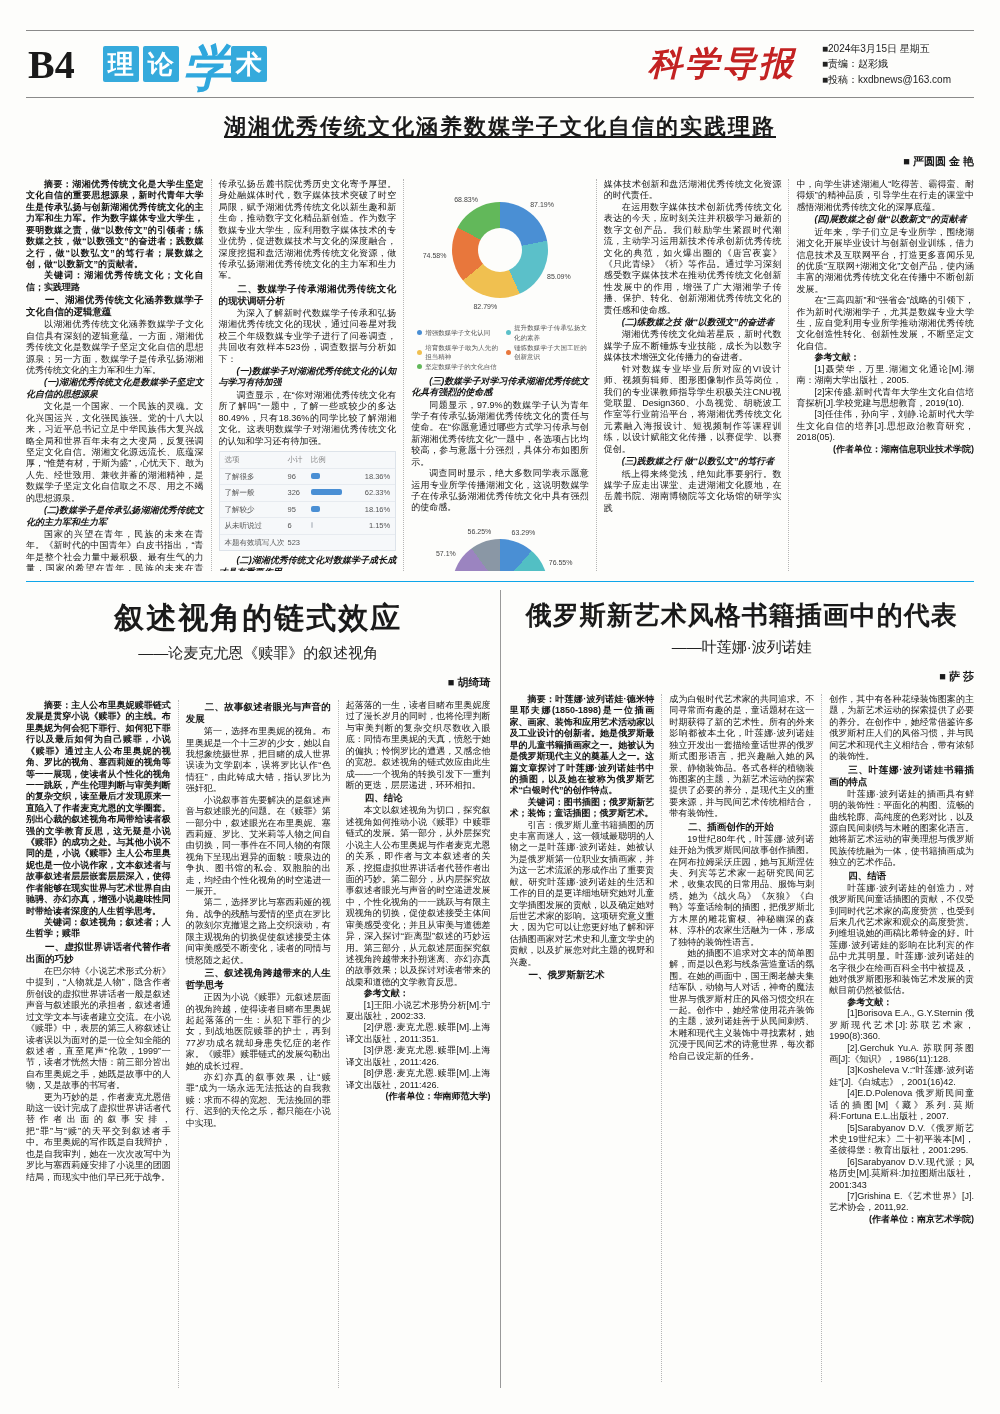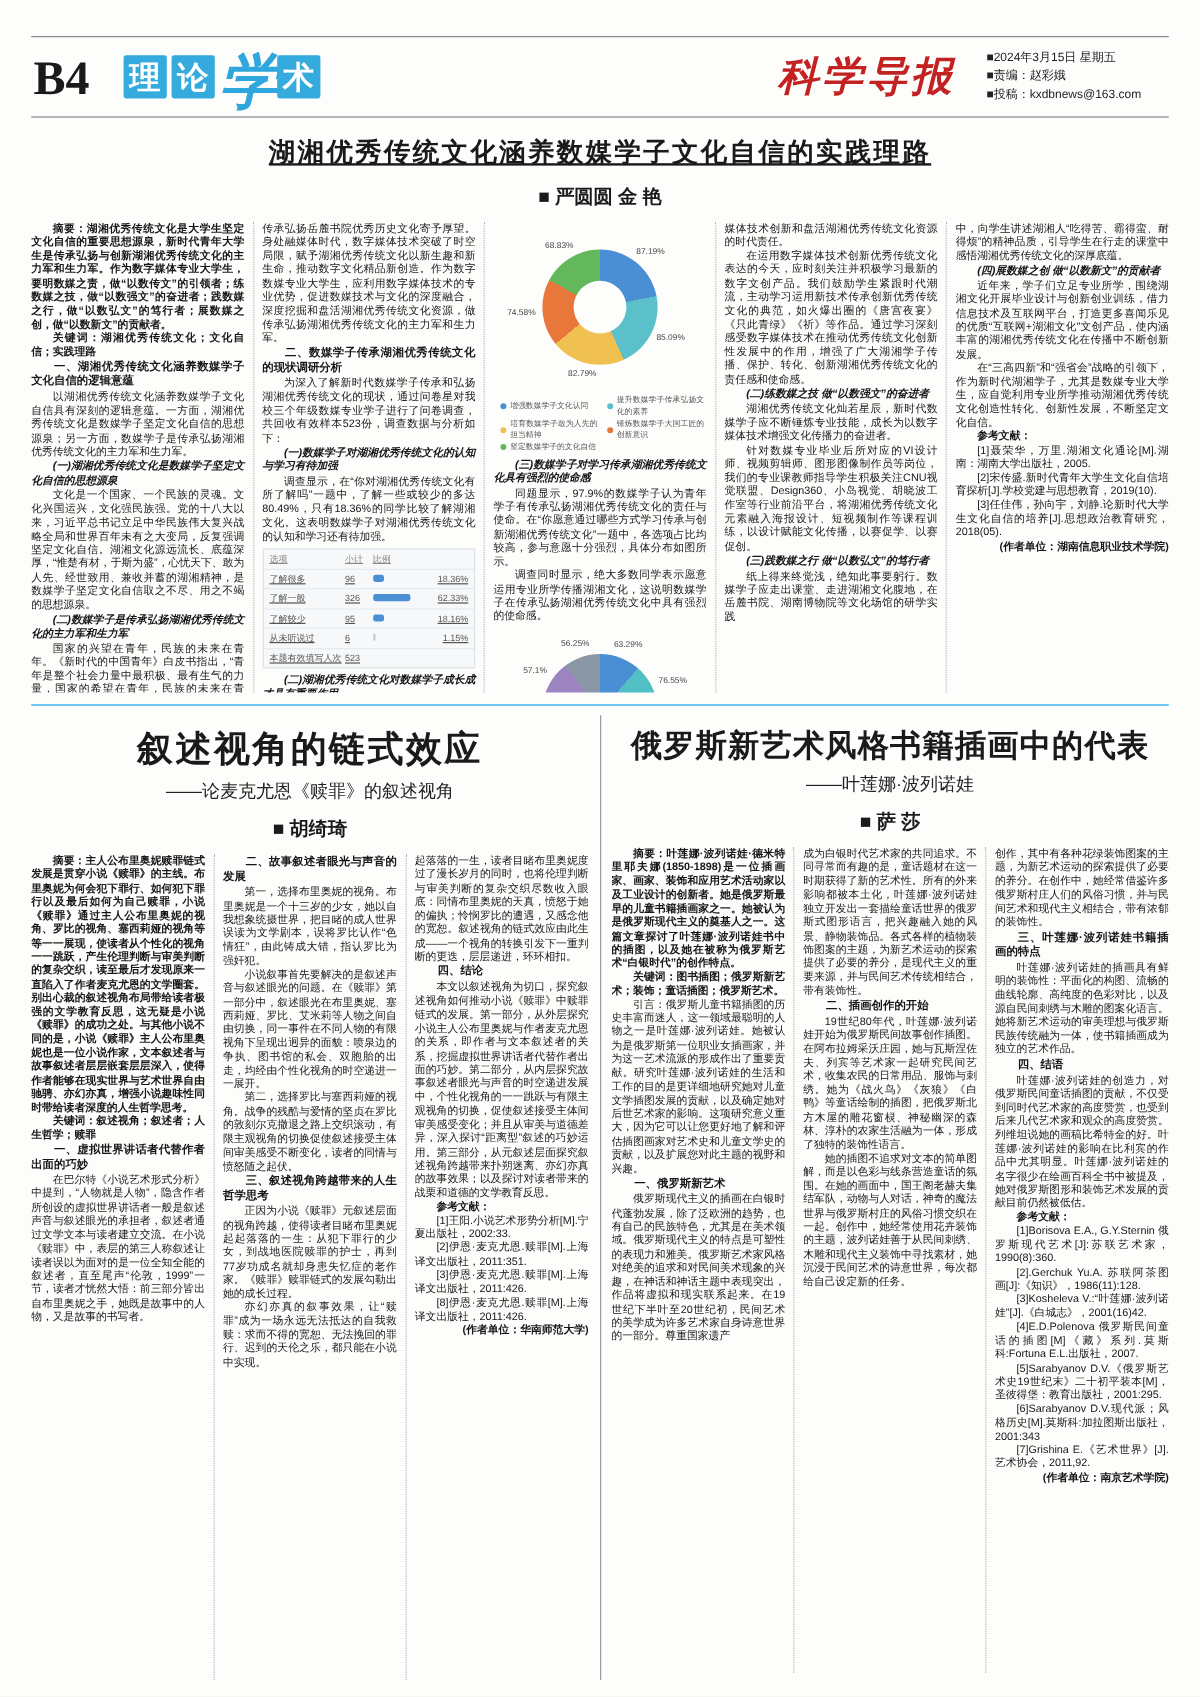--- a/index.html
+++ b/index.html
@@ -12,21 +12,21 @@
   .tiles{display:flex;align-items:flex-end;}
   .tile{display:inline-block;width:36px;height:36px;background:#35aadc;color:#fff;font-weight:900;
         font-size:26px;line-height:36px;text-align:center;margin-right:4px;border-radius:2px;}
   .tile.xue{background:transparent;color:#2fa7dd;font-family:"Liberation Serif",serif;
         font-size:50px;line-height:44px;width:44px;font-style:italic;font-weight:900;}
   .masthead{margin-left:auto;font-family:"Liberation Serif","DejaVu Serif",serif;color:#c32222;
         font-size:34px;font-weight:900;font-style:italic;letter-spacing:3px;padding-right:26px;}
   .meta{font-size:10px;line-height:1.55;color:#222;width:150px;}
   
   .top-title{font-size:22px;font-weight:900;text-align:center;letter-spacing:2px;margin:14px 0 4px;text-decoration:underline;}
-  .byline{text-align:center;font-size:16px;font-weight:700;margin:12px 0 10px;}
+  .byline{text-align:right;font-size:11px;font-weight:700;margin:12px 0 10px;}
   .cols{display:flex;}
   .col{flex:1;padding:0 7px;border-left:1px dotted #b5b5b5;overflow:hidden;
        font-size:9px;line-height:1.27;text-align:justify;color:#161616;}
   .col:first-child{border-left:none;padding-left:0;}
   .col:last-child{padding-right:0;}
   .top-cols .col{height:392px;}
   .para{text-indent:2em;margin:0;}
   .abs{font-weight:600;}
   .sec-h{font-weight:800;text-indent:2em;margin:1px 0;font-size:9.5px;}
   .sub-h{font-weight:800;font-style:italic;text-indent:2em;margin:1px 0;}
@@ -39,21 +39,21 @@
   .pie{position:absolute;left:50%;top:50%;width:96px;height:96px;transform:translate(-50%,-50%);border-radius:50%;}
   .hole{position:absolute;left:50%;top:50%;width:44px;height:44px;transform:translate(-50%,-50%);
         background:#fdfdfb;border-radius:50%;}
   .plabel{position:absolute;transform:translate(-50%,-50%);font-size:7px;color:#444;white-space:nowrap;}
   .legend{display:flex;flex-wrap:wrap;margin:0 0 4px;}
   .legend .li{width:50%;box-sizing:border-box;font-size:6.5px;color:#555;display:flex;align-items:center;
         line-height:1.5;padding-right:2px;}
   .legend .dot{width:5px;height:5px;border-radius:50%;margin:0 3px 0 6px;flex:none;}
   
   .stable{background:#f6f8fa;border:1px solid #dde3ea;font-size:7.5px;color:#555;margin:4px 0;}
-  .trow{display:flex;border-top:1px solid #e7ebf0;padding:3px 5px;align-items:center;text-decoration:underline;}
+  .trow{display:flex;border-top:1px solid #e7ebf0;padding:3px 5px;align-items:center;}
   .trow:first-child{border-top:none;color:#888;}
   .tc1{width:38%;}.tc2{width:14%;}.tc3{flex:1;display:flex;align-items:center;}
   .bar{display:inline-block;height:6px;border-radius:2px;margin-right:4px;}
   .btrack{flex:1;max-width:62px;margin-right:4px;}
   
   .bottom{display:flex;border-top:1px solid #0ea5e9;margin-top:10px;padding-top:8px;}
   .half{flex:1;min-width:0;}
   .half.left{padding-right:9px;}
   .half.right{padding-left:9px;}
   .vdiv{width:1px;background:#999;}
@@ -228,20 +228,21 @@
     <div class="half left">
       <div class="b-title">叙述视角的链式效应</div>
       <div class="b-sub">——论麦克尤恩《赎罪》的叙述视角</div>
       <div class="byline">■ 胡绮琦</div>
       <div class="cols b-cols">
         <div class="col">
             <div class="para abs">摘要：主人公布里奥妮赎罪链式发展是贯穿小说《赎罪》的主线。布里奥妮为何会犯下罪行、如何犯下罪行以及最后如何为自己赎罪，小说《赎罪》通过主人公布里奥妮的视角、罗比的视角、塞西莉娅的视角等等一一展现，使读者从个性化的视角一一跳跃，产生伦理判断与审美判断的复杂交织，读至最后才发现原来一直陷入了作者麦克尤恩的文学圈套。别出心裁的叙述视角布局带给读者极强的文学教育反思，这无疑是小说《赎罪》的成功之处。与其他小说不同的是，小说《赎罪》主人公布里奥妮也是一位小说作家，文本叙述者与故事叙述者层层嵌套层层深入，使得作者能够在现实世界与艺术世界自由驰骋、亦幻亦真，增强小说趣味性同时带给读者深度的人生哲学思考。</div>
             <div class="para abs">关键词：叙述视角；叙述者；人生哲学；赎罪</div>
             <div class="sec-h">一、虚拟世界讲话者代替作者出面的巧妙</div>
             <div class="para">在巴尔特《小说艺术形式分析》中提到，“人物就是人物”，隐含作者所创设的虚拟世界讲话者一般是叙述声音与叙述眼光的承担者，叙述者通过文学文本与读者建立交流。在小说《赎罪》中，表层的第三人称叙述让读者误以为面对的是一位全知全能的叙述者，直至尾声“伦敦，1999”一节，读者才恍然大悟：前三部分皆出自布里奥妮之手，她既是故事中的人物，又是故事的书写者。</div>
+            <div class="para">更为巧妙的是，作者麦克尤恩借助这一设计完成了虚拟世界讲话者代替作者出面的叙事安排，把“罪”与“赎”的天平交到叙述者手中。布里奥妮的写作既是自我辩护，也是自我审判，她在一次次改写中为罗比与塞西莉娅安排了小说里的团圆结局，而现实中他们早已死于战争。</div>
           </div>
         <div class="col">
             <div class="sec-h">二、故事叙述者眼光与声音的发展</div>
             <div class="para">第一，选择布里奥妮的视角。布里奥妮是一个十三岁的少女，她以自我想象统摄世界，把目睹的成人世界误读为文学剧本，误将罗比认作“色情狂”，由此铸成大错，指认罗比为强奸犯。</div>
             <div class="para">小说叙事首先要解决的是叙述声音与叙述眼光的问题。在《赎罪》第一部分中，叙述眼光在布里奥妮、塞西莉娅、罗比、艾米莉等人物之间自由切换，同一事件在不同人物的有限视角下呈现出迥异的面貌：喷泉边的争执、图书馆的私会、双胞胎的出走，均经由个性化视角的时空递进一一展开。</div>
             <div class="para">第二，选择罗比与塞西莉娅的视角。战争的残酷与爱情的坚贞在罗比的敦刻尔克撤退之路上交织滚动，有限主观视角的切换促使叙述接受主体间审美感受不断变化，读者的同情与愤怒随之起伏。</div>
             <div class="sec-h">三、叙述视角跨越带来的人生哲学思考</div>
             <div class="para">正因为小说《赎罪》元叙述层面的视角跨越，使得读者目睹布里奥妮起起落落的一生：从犯下罪行的少女，到战地医院赎罪的护士，再到77岁功成名就却身患失忆症的老作家。《赎罪》赎罪链式的发展勾勒出她的成长过程。</div>
             <div class="para">亦幻亦真的叙事效果，让“赎罪”成为一场永远无法抵达的自我救赎：求而不得的宽恕、无法挽回的罪行、迟到的天伦之乐，都只能在小说中实现。</div>
           </div>
@@ -262,21 +263,20 @@
     <div class="half right">
       <div class="b-title small">俄罗斯新艺术风格书籍插画中的代表</div>
       <div class="b-sub">——叶莲娜·波列诺娃</div>
       <div class="byline">■ 萨 莎</div>
       <div class="cols b-cols">
         <div class="col">
             <div class="para abs">摘要：叶莲娜·波列诺娃·德米特里耶夫娜(1850-1898)是一位插画家、画家、装饰和应用艺术活动家以及工业设计的创新者。她是俄罗斯最早的儿童书籍插画家之一。她被认为是俄罗斯现代主义的奠基人之一。这篇文章探讨了叶莲娜·波列诺娃书中的插图，以及她在被称为俄罗斯艺术“白银时代”的创作特点。</div>
             <div class="para abs">关键词：图书插图；俄罗斯新艺术；装饰；童话插图；俄罗斯艺术。</div>
             <div class="para">引言：俄罗斯儿童书籍插图的历史丰富而迷人，这一领域最聪明的人物之一是叶莲娜·波列诺娃。她被认为是俄罗斯第一位职业女插画家，并为这一艺术流派的形成作出了重要贡献。研究叶莲娜·波列诺娃的生活和工作的目的是更详细地研究她对儿童文学插图发展的贡献，以及确定她对后世艺术家的影响。这项研究意义重大，因为它可以让您更好地了解和评估插图画家对艺术史和儿童文学史的贡献，以及扩展您对此主题的视野和兴趣。</div>
             <div class="sec-h">一、俄罗斯新艺术</div>
-            <div class="para">俄罗斯现代主义的插画在白银时代蓬勃发展，除了泛欧洲的趋势，也有自己的民族特色，尤其是在美术领域。俄罗斯现代主义的特点是可塑性的表现力和雅美。俄罗斯艺术家风格对绝美的追求和对民间美术现象的兴趣，在神话和神话主题中表现突出，作品将虚拟和现实联系起来。在19世纪下半叶至20世纪初，民间艺术的美学成为许多艺术家自身诗意世界的一部分。尊重国家遗产</div>
           </div>
         <div class="col">
             <div class="para" style="text-indent: 0px;">成为白银时代艺术家的共同追求。不同寻常而有趣的是，童话题材在这一时期获得了新的艺术性。所有的外来影响都被本土化，叶莲娜·波列诺娃独立开发出一套描绘童话世界的俄罗斯式图形语言，把兴趣融入她的风景、静物装饰品。各式各样的植物装饰图案的主题，为新艺术运动的探索提供了必要的养分，是现代主义的重要来源，并与民间艺术传统相结合，带有装饰性。</div>
             <div class="sec-h">二、插画创作的开始</div>
             <div class="para">19世纪80年代，叶莲娜·波列诺娃开始为俄罗斯民间故事创作插图。在阿布拉姆采沃庄园，她与瓦斯涅佐夫、列宾等艺术家一起研究民间艺术，收集农民的日常用品、服饰与刺绣。她为《战火鸟》《灰狼》《白鸭》等童话绘制的插图，把俄罗斯北方木屋的雕花窗棂、神秘幽深的森林、淳朴的农家生活融为一体，形成了独特的装饰性语言。</div>
             <div class="para">她的插图不追求对文本的简单图解，而是以色彩与线条营造童话的氛围。在她的画面中，国王阁老赫夫集结军队，动物与人对话，神奇的魔法世界与俄罗斯村庄的风俗习惯交织在一起。创作中，她经常使用花卉装饰的主题，波列诺娃善于从民间刺绣、木雕和现代主义装饰中寻找素材，她沉浸于民间艺术的诗意世界，每次都给自己设定新的任务。</div>
           </div>
         <div class="col">
             <div class="para" style="text-indent: 0px;">创作，其中有各种花绿装饰图案的主题，为新艺术运动的探索提供了必要的养分。在创作中，她经常借鉴许多俄罗斯村庄人们的风俗习惯，并与民间艺术和现代主义相结合，带有浓郁的装饰性。</div>
             <div class="sec-h">三、叶莲娜·波列诺娃书籍插画的特点</div>

